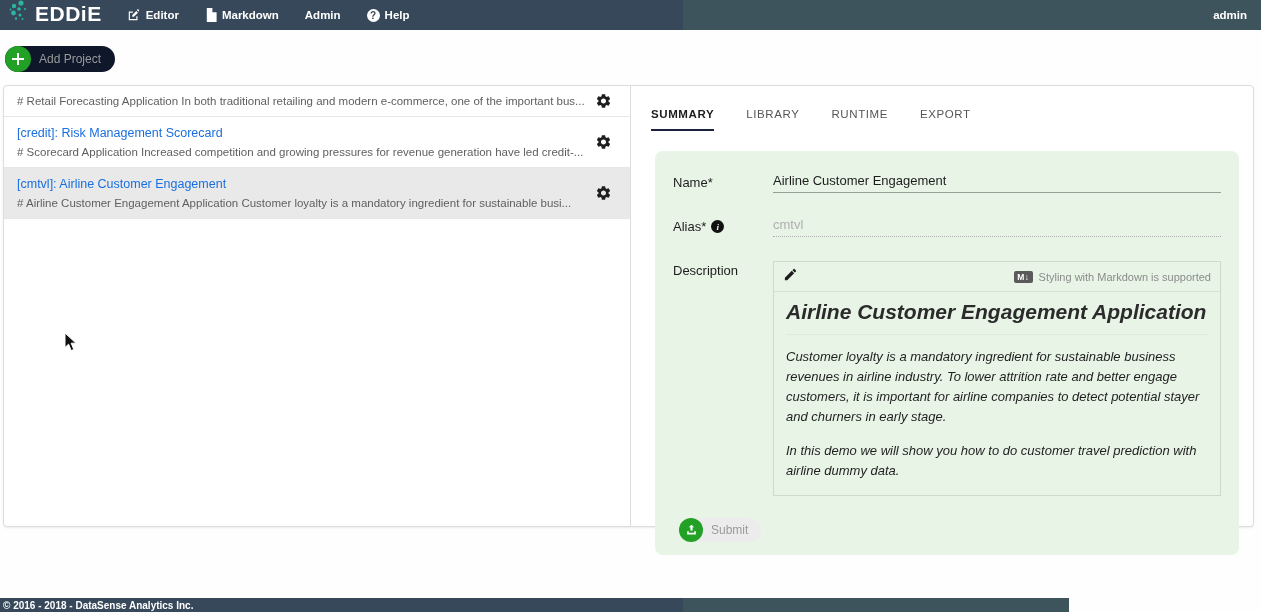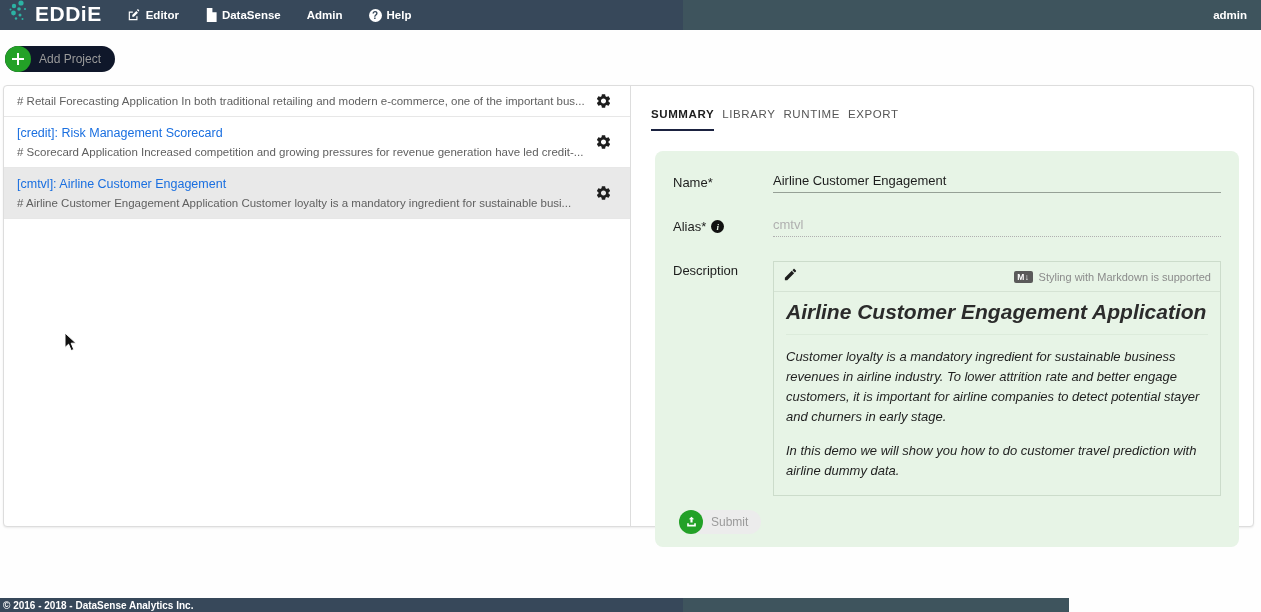--- a/index.html
+++ b/index.html
@@ -39,21 +39,21 @@
   .list-item { position:relative; padding:9px 40px 9px 13px; border-bottom:1px solid #e7e7e7;
     cursor:pointer; }
   .list-item.selected { background:#e9e9e9; }
   .item-title { font-size:12.5px; color:#1a6fe0; margin-bottom:6px; cursor:pointer; }
   .item-desc { font-size:11.5px; color:#5f5f5f; white-space:nowrap; overflow:hidden; }
   .gear-btn { position:absolute; right:18px; top:50%; transform:translateY(-50%);
     background:none; border:none; cursor:pointer; line-height:0; }
 
   
   .detail { flex:1; padding-top:22px; }
-  .tabs { display:flex; gap:8px; padding-left:20px; }
+  .tabs { display:flex; gap:32px; padding-left:20px; }
   .tab { font-size:11.5px; letter-spacing:0.6px; color:#565656; padding-bottom:9px;
     cursor:pointer; border-bottom:2px solid transparent; }
   .tab.active { color:#1d1d1d; font-weight:bold; border-bottom:2px solid #1b2240; }
 
   .form-area { margin:20px 14px 0 24px; background:#e7f4e6; border-radius:8px;
     padding:22px 18px 13px 18px; }
   .form-row { display:flex; margin-bottom:24px; }
   .form-label { width:100px; flex:0 0 auto; font-size:13px; color:#1d1d1d; padding-top:2px;
     display:flex; align-items:flex-start; gap:5px; }
   .info-dot { width:13px; height:13px; border-radius:50%; background:#111; color:#e7f4e6;
@@ -120,21 +120,21 @@
         </svg>
       </span>
       <span>Editor</span>
     </div>
     <div class="nav-item">
       <span>
         <svg width="12" height="14" viewBox="0 0 16 20" fill="#fff">
           <path d="M2 0h8l6 6v14H2V0zm8 0v6h6L10 0z"></path>
         </svg>
       </span>
-      <span>DataSense</span>
+      <span>Markdown</span>
     </div>
     <div class="nav-item">
       <span>Admin</span>
     </div>
     <div class="nav-item">
       <span class="help-circle">?</span>
       <span>Help</span>
     </div>
   </div>
   <div class="nav-user">admin</div>
@@ -201,21 +201,21 @@
       </div>
 
       <div class="form-row">
         <div class="form-label">
           <span>Alias*</span>
           <span class="info-dot">i</span>
         </div>
         <input class="form-input disabled" type="text" disabled="" value="cmtvl" style="">
       </div>
 
-      <div class="form-row" style="margin-bottom:0;">
+      <div class="form-row" style="margin-bottom:8px;">
         <div class="form-label">
           <span>Description</span>
         </div>
         <div class="md-editor">
           <div class="md-toolbar">
             <span>
               <svg width="15" height="15" viewBox="0 0 24 24" fill="#1e1e1e">
                 <path d="M3 17.25V21h3.75L17.81 9.94l-3.75-3.75L3 17.25zM20.71 7.04c.39-.39.39-1.02 0-1.41l-2.34-2.34c-.39-.39-1.02-.39-1.41 0l-1.83 1.83 3.75 3.75 1.83-1.83z"></path>
               </svg>
             </span>

